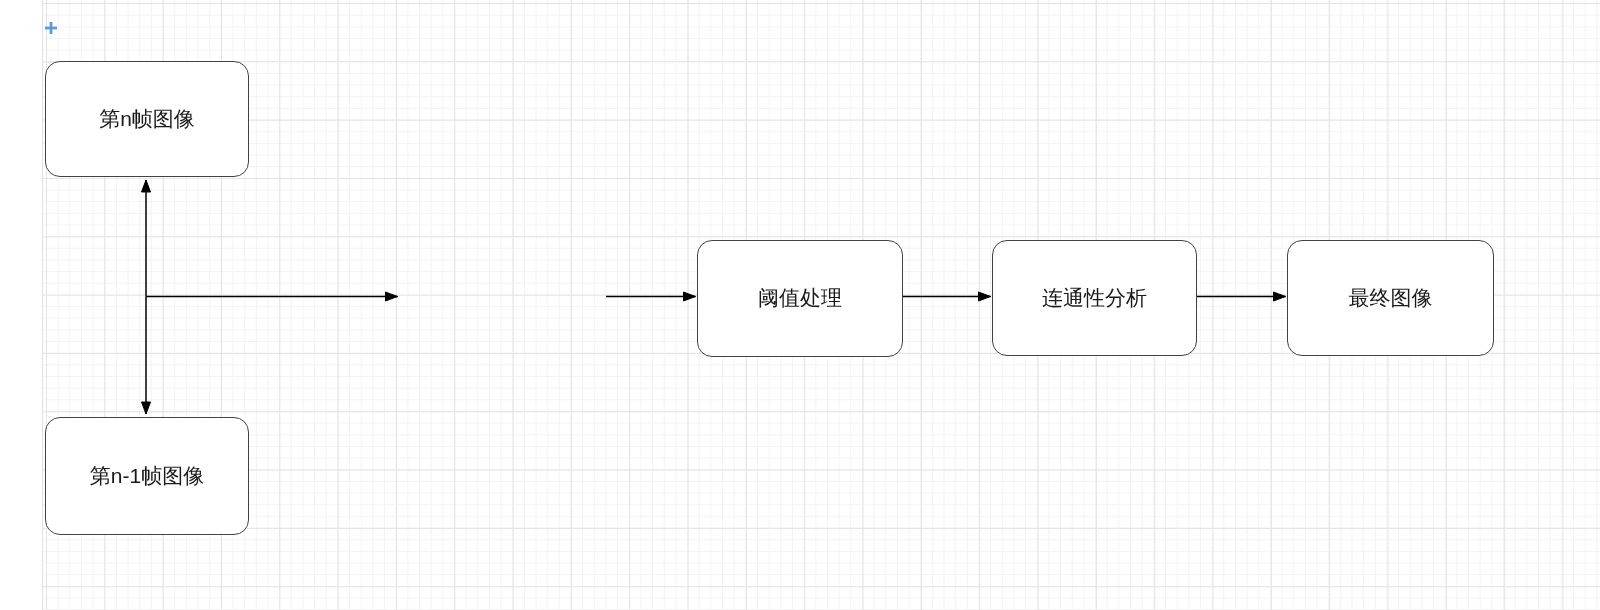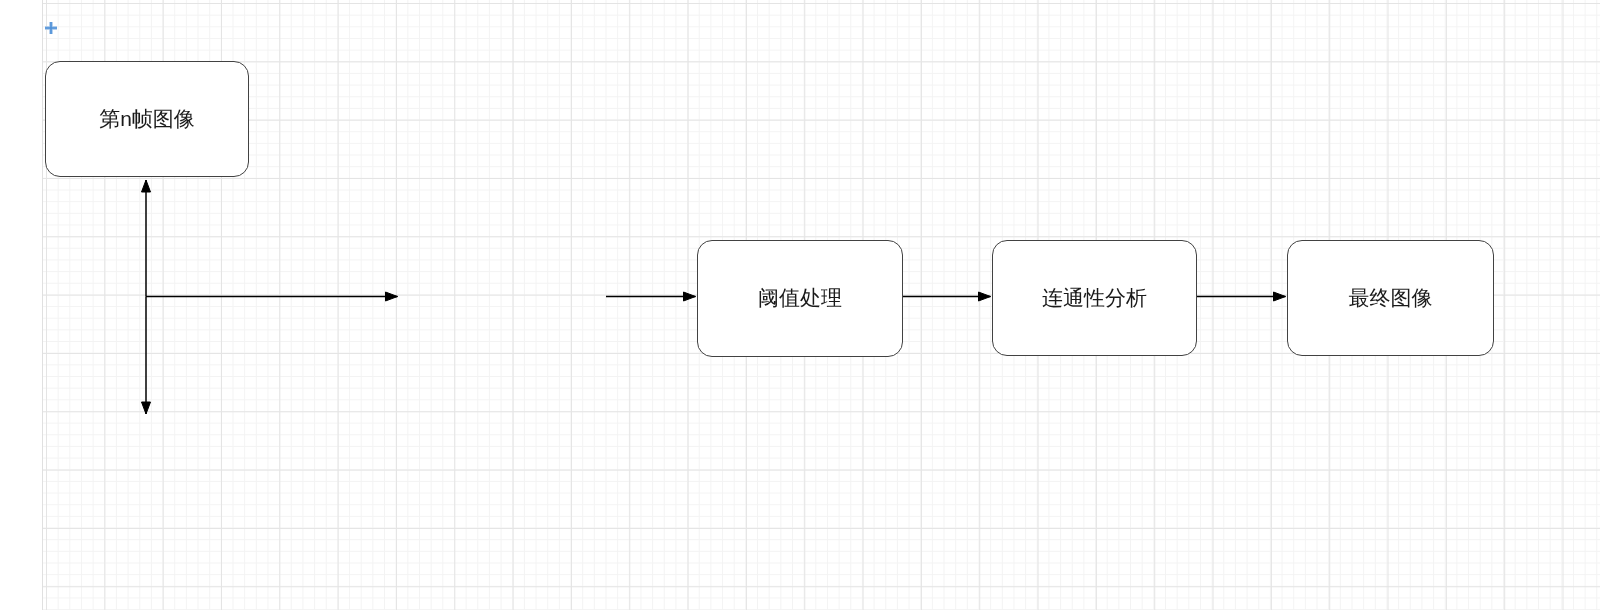--- a/index.html
+++ b/index.html
@@ -89,20 +89,23 @@
 
     <line x1="903" y1="296.5" x2="990.5" y2="296.5" stroke="#000000" stroke-width="1.5" marker-end="url(#arrowhead)"></line>
 
     <line x1="1197" y1="296.5" x2="1285.5" y2="296.5" stroke="#000000" stroke-width="1.5" marker-end="url(#arrowhead)"></line>
   </svg>
 
   <div class="node" style="left:45px; top:61px; width:204px; height:116px;">
     <span class="node-label">第n帧图像</span>
   </div>
 
+  <div class="node" style="left:45px; top:417px; width:204px; height:118px;">
+    <span class="node-label">第n-1帧图像</span>
+  </div>
 
 
   <div class="node" style="left:697px; top:240px; width:206px; height:117px;">
     <span class="node-label">阈值处理</span>
   </div>
 
   <div class="node" style="left:992px; top:240px; width:205px; height:116px;">
     <span class="node-label">连通性分析</span>
   </div>
 

